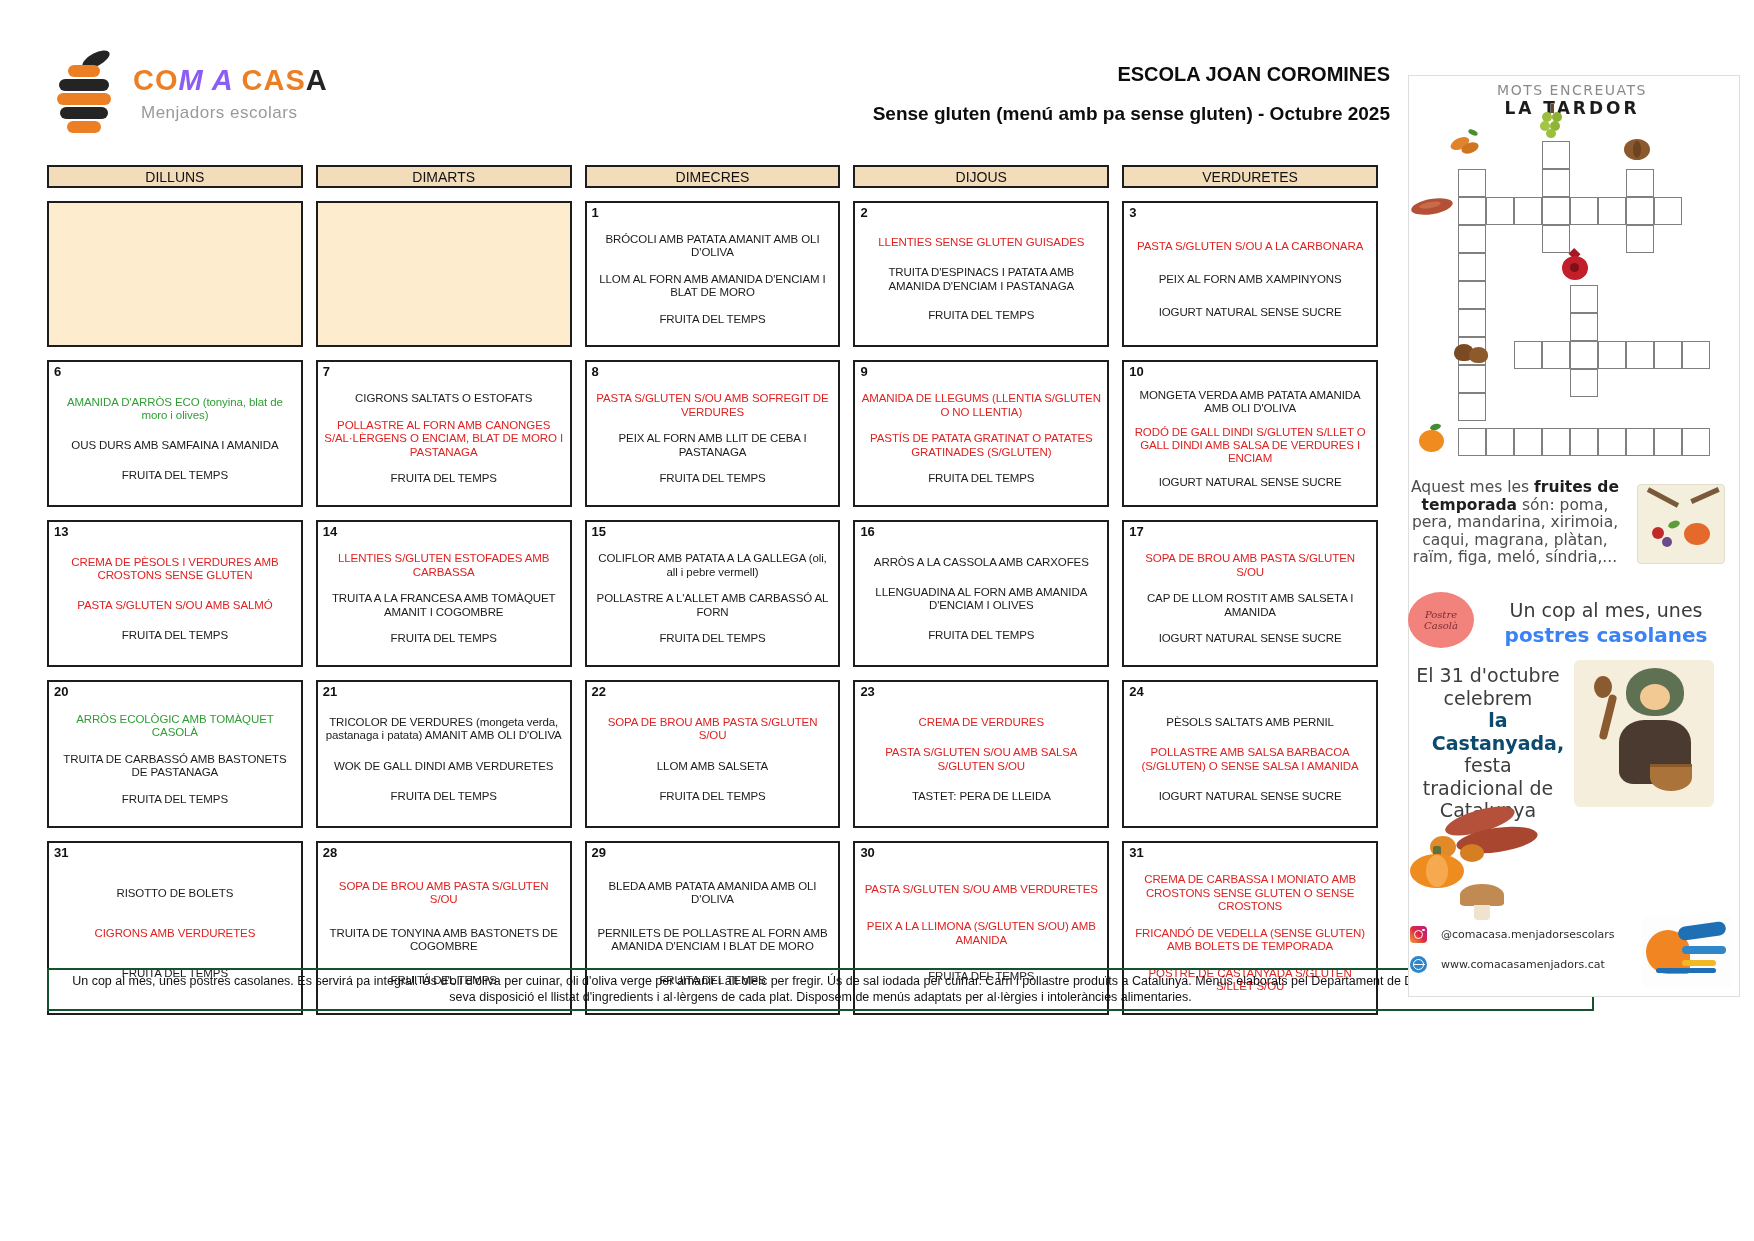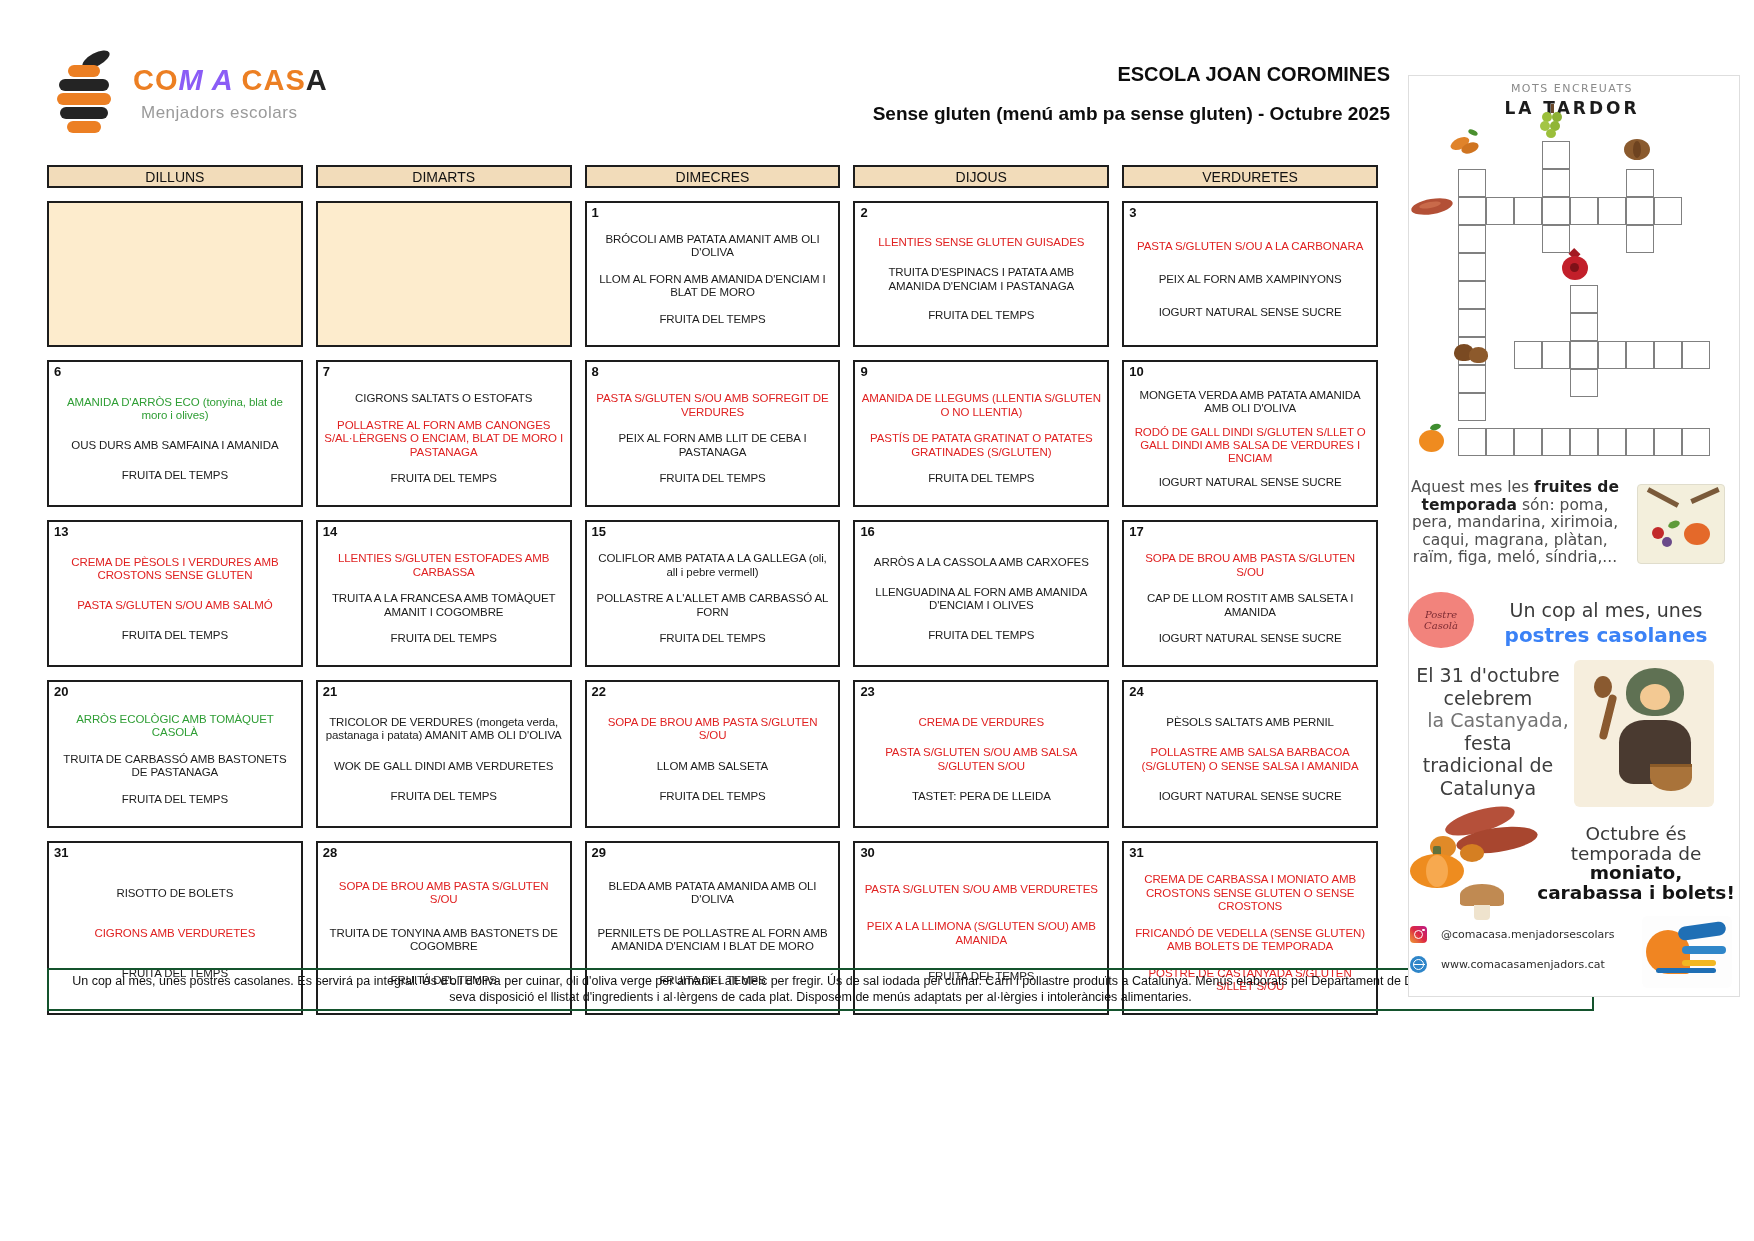--- a/index.html
+++ b/index.html
@@ -33,40 +33,40 @@
   .item{font-size:11.5px;line-height:1.16;letter-spacing:-0.1px;}
   .c-k{color:#1c1c1c;} .c-r{color:#e02222;} .c-g{color:#2f9e35;}
 
   
   #footer-note{position:absolute;left:47px;top:968px;width:1547px;box-sizing:border-box;
         border:2px solid #14532d;padding:3px 14px;text-align:center;font-size:12.5px;line-height:1.3;color:#111;}
 
   
   #side-panel{position:absolute;left:1408px;top:75px;width:330px;height:920px;background:#fff;border:1px solid #dedede;}
   #cw-kicker{position:absolute;left:1408px;top:82px;width:328px;text-align:center;
-        font-size:11px;letter-spacing:1.5px;color:#8a8a8a;font-family:"DejaVu Sans",sans-serif;}
+        font-size:14px;letter-spacing:1.5px;color:#8a8a8a;font-family:"DejaVu Sans",sans-serif;}
   #cw-title{position:absolute;left:1408px;top:98px;width:328px;text-align:center;
         font-size:17px;font-weight:bold;letter-spacing:3px;color:#1c1c1c;font-family:"DejaVu Sans",sans-serif;}
   .cw-cell{position:absolute;width:28px;height:28px;box-sizing:border-box;background:#fff;border:1.5px solid #808080;}
 
   .fruit{position:absolute;}
   .fruit i{position:absolute;display:block;}
 
   
   .side-text{position:absolute;text-align:center;font-family:"DejaVu Sans",sans-serif;}
   #fruits-note{left:1406px;top:479px;width:218px;font-size:15.5px;line-height:17.5px;color:#4e4e4e;}
   #fruits-note b{color:#1e1e1e;}
   #autumn-img{position:absolute;left:1637px;top:484px;width:86px;height:78px;background:#f3efdc;border:1px solid #e0ddcc;border-radius:4px;}
   #postres-line1{left:1488px;top:599px;width:236px;font-size:19px;color:#3a3a3a;}
   #postres-line2{left:1488px;top:623px;width:236px;font-size:20px;font-weight:bold;color:#3b82f6;}
   #postres-badge{position:absolute;left:1408px;top:592px;width:66px;height:56px;background:#f2837c;border-radius:50%;
         display:flex;flex-direction:column;align-items:center;justify-content:center;
         font-family:"DejaVu Serif",serif;font-style:italic;font-size:10px;color:#7d2b33;line-height:11px;}
   #castanyada-text{left:1404px;top:664px;width:168px;font-size:19px;line-height:22.5px;color:#3d3d3d;}
-  #castanyada-text .b{font-weight:normal;color:#737373;margin-left:20px;}
+  #castanyada-text .b{font-weight:bold;color:#0c4a6e;margin-left:20px;}
   #october-text{left:1536px;top:824px;width:200px;font-size:18.5px;line-height:19.5px;color:#3a3a3a;}
   #october-text .b{font-weight:bold;color:#141414;}
   #castanyera-img{position:absolute;left:1574px;top:660px;width:140px;height:147px;background:#f6eedd;border-radius:6px;overflow:hidden;}
   #castanyera-img i{position:absolute;display:block;}
 
   
   .social-row{position:absolute;display:flex;align-items:center;gap:14px;font-size:11px;color:#2c2c2c;
         font-family:"DejaVu Sans",sans-serif;}
   #ig-row{left:1410px;top:926px;} #web-row{left:1410px;top:956px;}
   .ig-icon{position:relative;width:17px;height:17px;border-radius:4px;
@@ -421,26 +421,20 @@
   </div>
   <div class="fruit" style="left:1410px;top:846px;width:54px;height:44px;">
     <i style="left:23px;top:0;width:8px;height:11px;background:#60703b;border-radius:2px;"></i>
     <i style="left:0;top:8px;width:54px;height:34px;background:#ee8c1f;border-radius:50%;"></i>
     <i style="left:16px;top:9px;width:22px;height:32px;background:#f7a94f;border-radius:50%;"></i>
   </div>
   <div class="fruit" style="left:1460px;top:884px;width:46px;height:38px;">
     <i style="left:0;top:0;width:44px;height:22px;background:#c08a52;border-radius:50% 50% 12% 12%;"></i>
     <i style="left:14px;top:21px;width:16px;height:15px;background:#efe3cd;border-radius:0 0 4px 4px;"></i>
   </div>
-  <div id="october-text" class="side-text">
-      <div>Octubre és</div>
-      <div>temporada de</div>
-      <div class="b">moniato,</div>
-      <div class="b">carabassa i bolets!</div>
-    </div>
 
   <div id="ig-row" class="social-row">
     <span class="ig-icon"></span>
     <span>@comacasa.menjadorsescolars</span>
   </div>
   <div id="web-row" class="social-row">
     <span class="globe-icon"></span>
     <span>www.comacasamenjadors.cat</span>
   </div>
   <div id="partner-logo">

